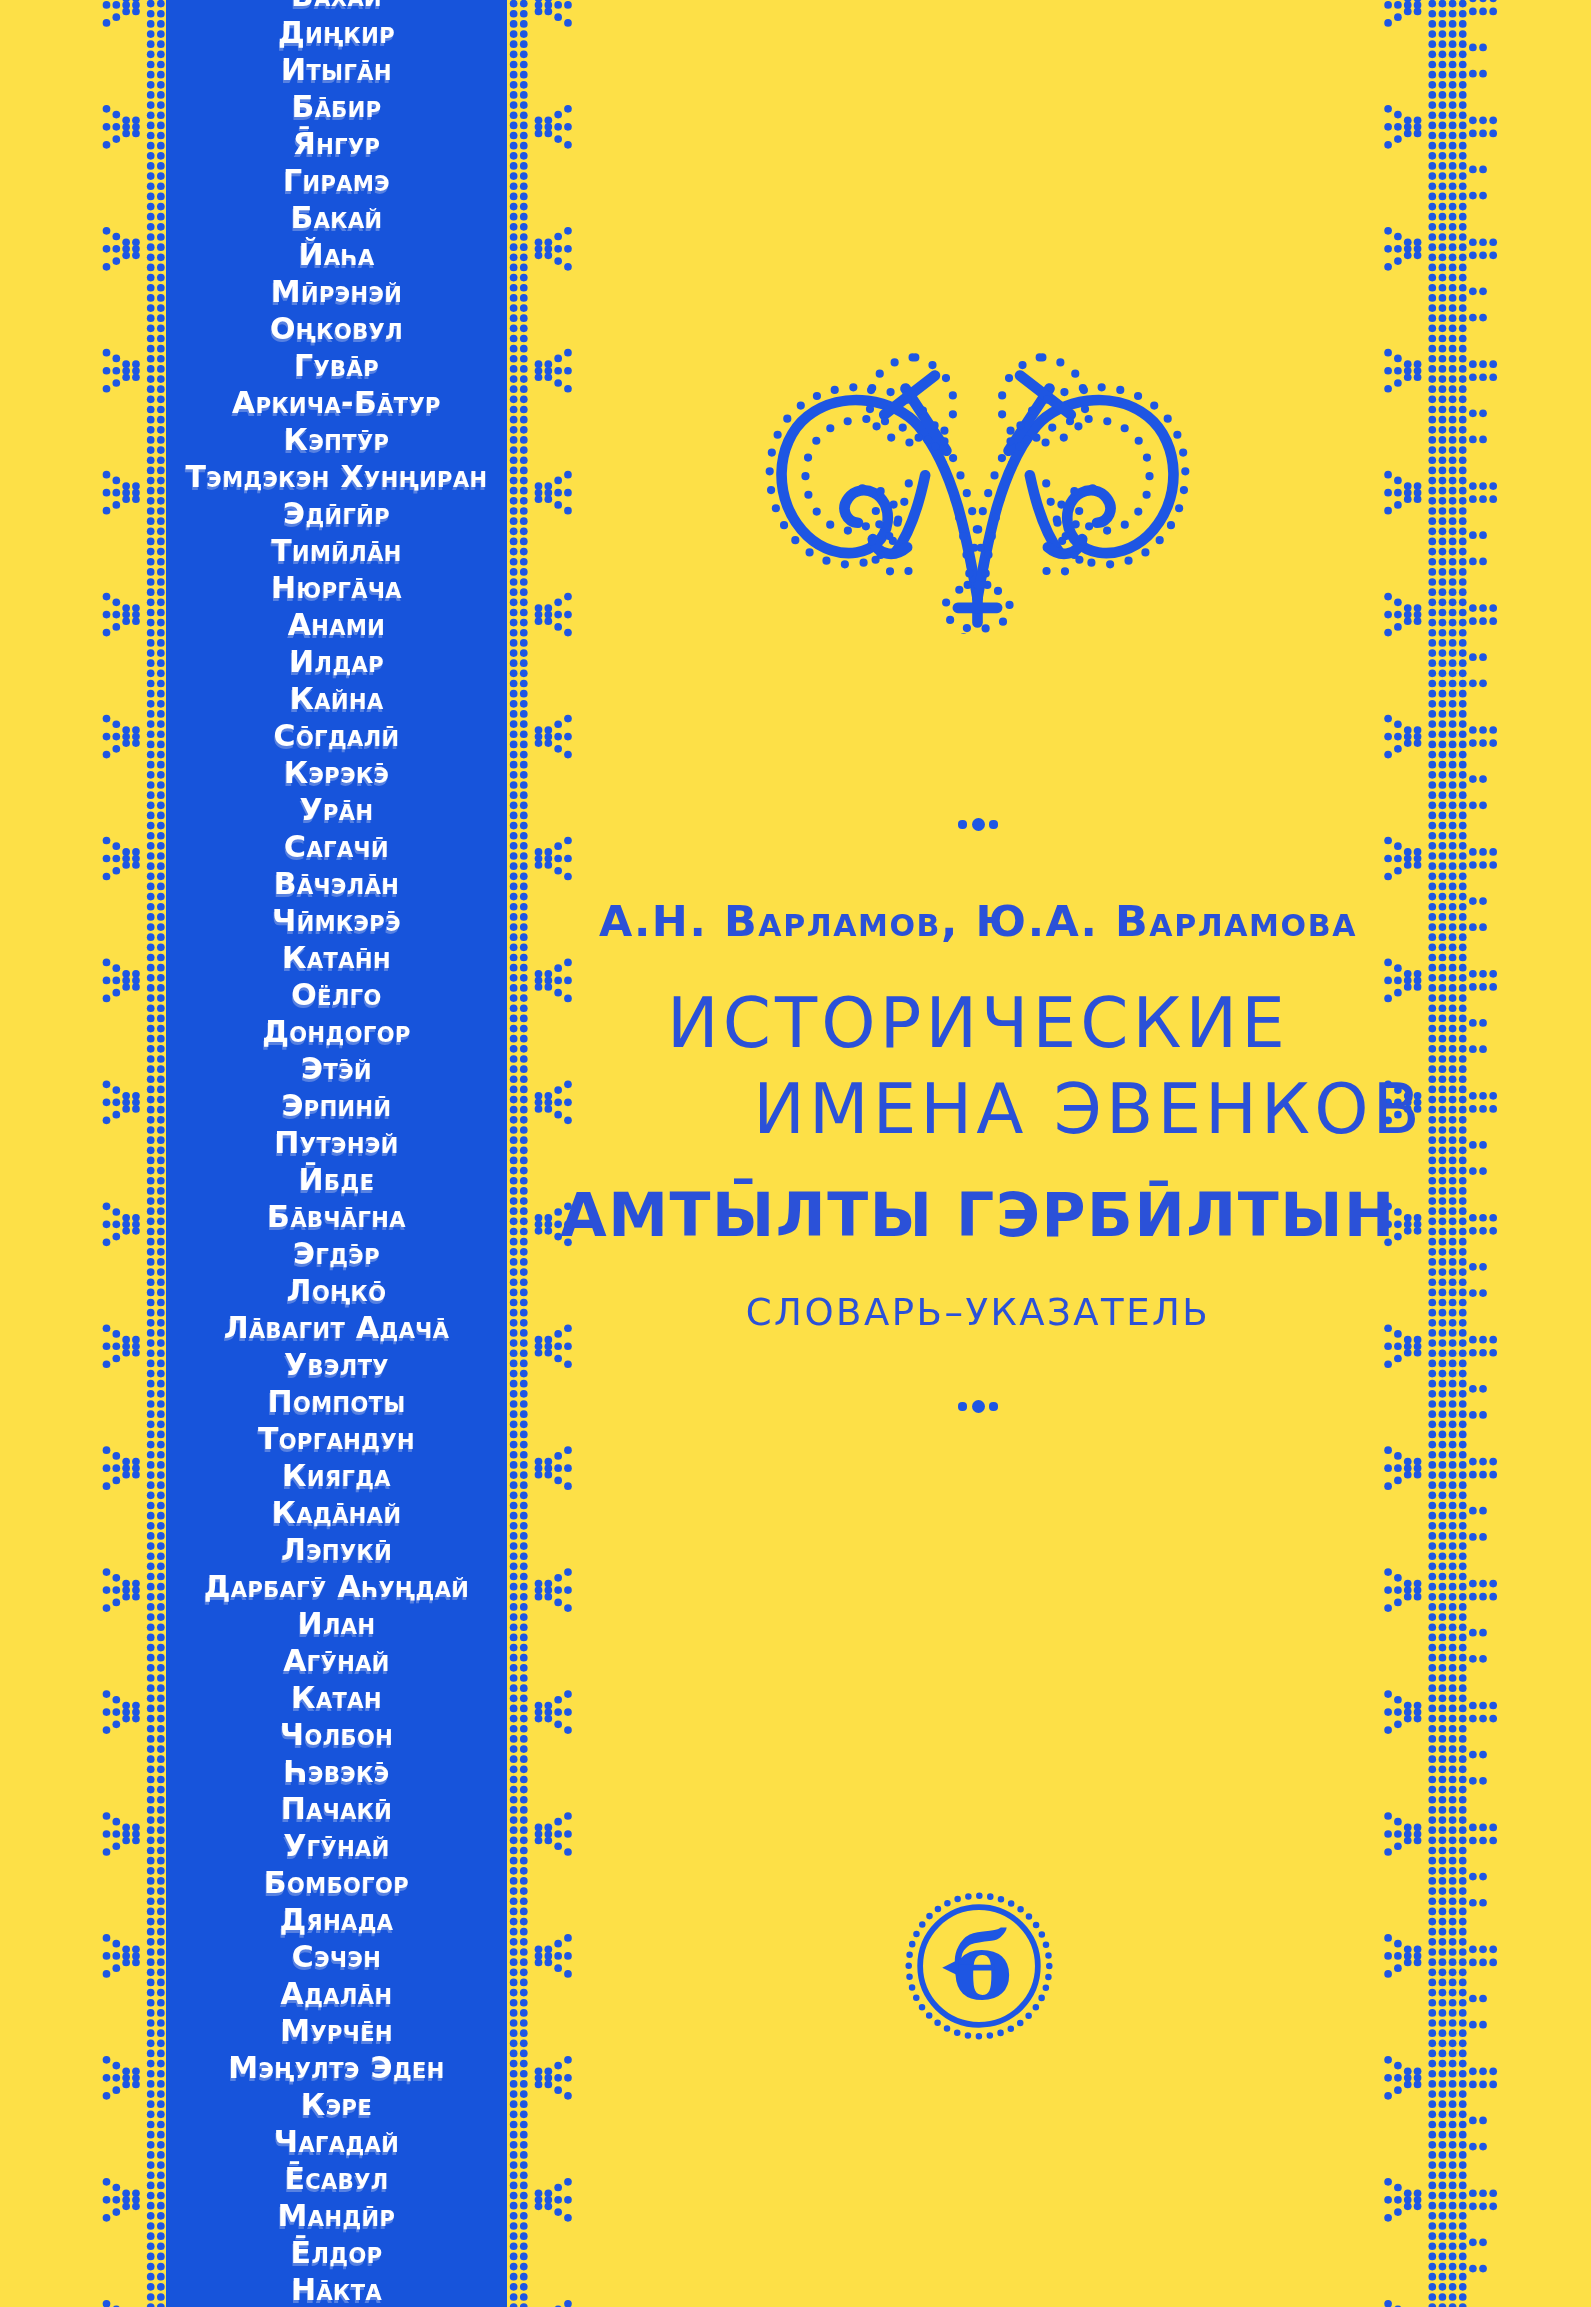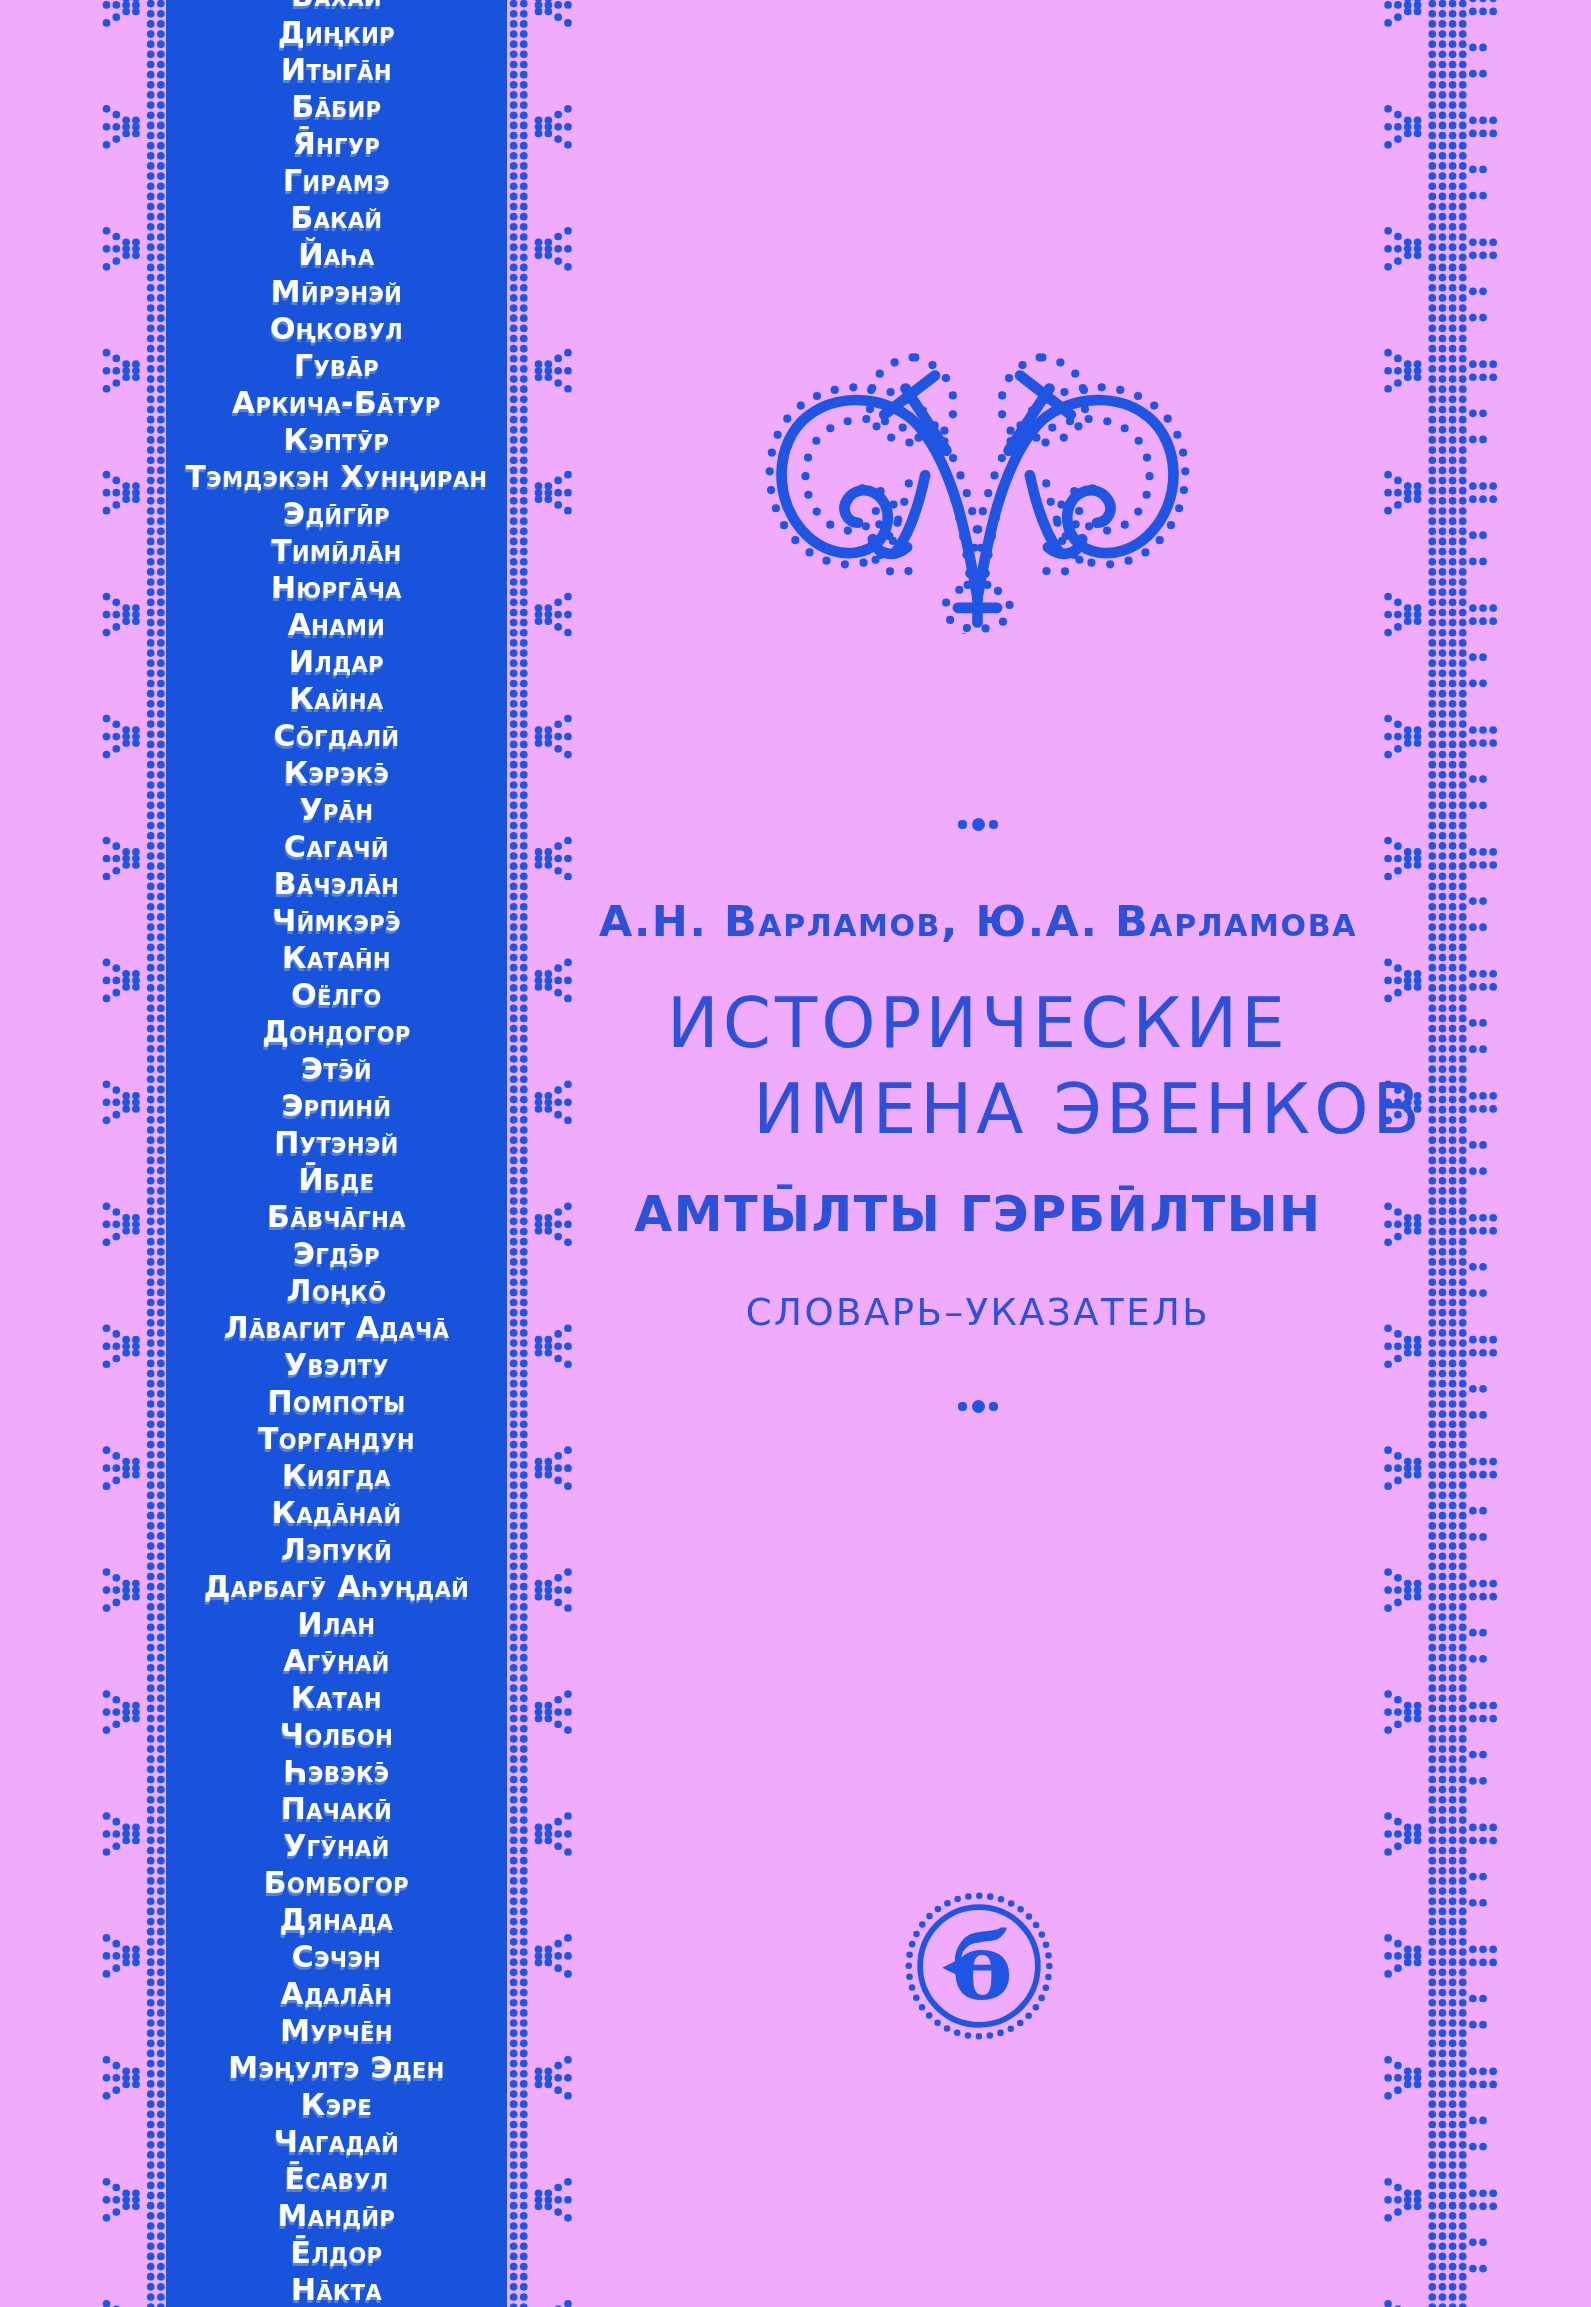--- a/index.html
+++ b/index.html
@@ -1,19 +1,19 @@
 <!DOCTYPE html>
 <html style="font-size:13px"><head>
 <meta charset="utf-8">
 <style>
   html,body{margin:0;padding:0;background:#ffffff;}
   #cover{
     position:relative;
     width:1592px;height:2307px;
-    background:#f0abfc;
+    background:#fde047;
     overflow:hidden;
     font-family:"DejaVu Sans", sans-serif;
   }
   svg{display:block;}
   .abs{position:absolute;}
 
   
   #band{
     left:166px;top:0;width:341px;height:2307px;
     background:var(--band,#1754db);
@@ -48,21 +48,21 @@
     font-weight:normal;
     font-size:69px;
     letter-spacing:4.1px;
     line-height:87px;
   }
   #title-line1{top:980px;}
   #title-line2{top:1066px;text-align:right;}
   #subtitle{
     top:1183px;
     font-weight:bold;
-    font-size:49px;
+    font-size:60px;
     letter-spacing:1.6px;
     line-height:64px;
   }
   #doc-type{
     top:1287px;
     font-weight:normal;
     font-size:37px;
     letter-spacing:2.5px;
     line-height:51px;
   }

